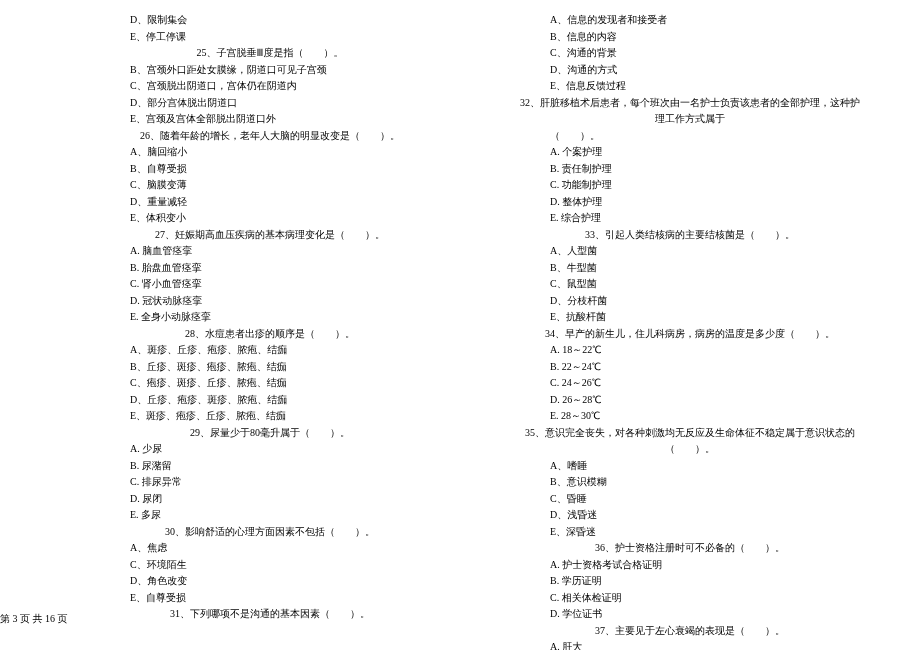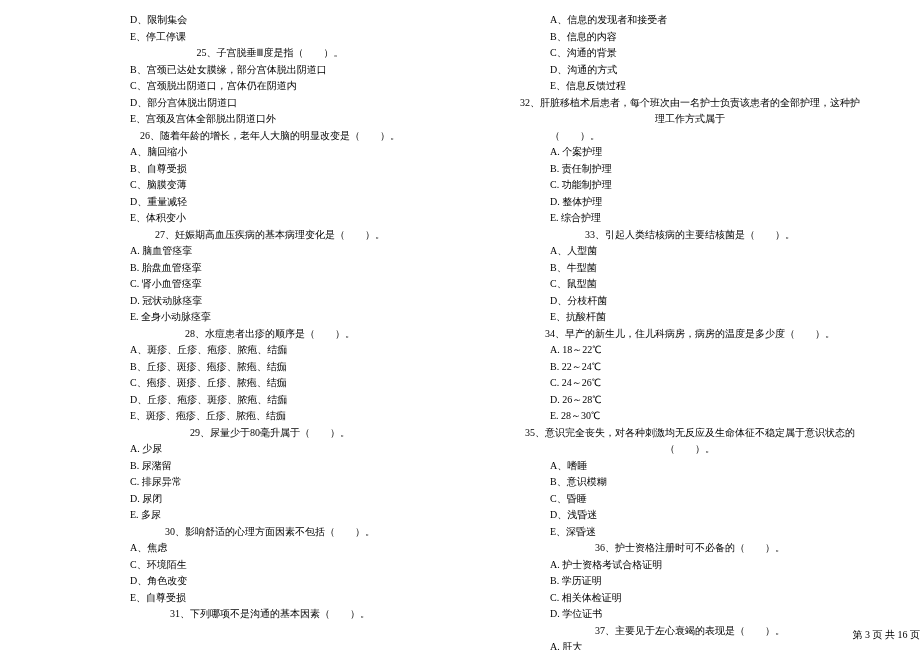--- a/index.html
+++ b/index.html
@@ -23,36 +23,36 @@
   }
   .opt {
     padding-left: 30px;
   }
   .q {
     padding-left: 0;
     text-align: center;
   }
   .footer {
     position: absolute;
-    bottom: 8px;
+    bottom: 24px;
     left: 0;
     width: 100%;
-    text-align: right;
+    text-align: left;
     font-size: 10px;
   }
 </style>
 </head>
 <body>
 
 <div class="page">
   <div class="col" id="col-left">
       <div class="opt">D、限制集会</div>
       <div class="opt">E、停工停课</div>
       <div class="q">25、子宫脱垂Ⅲ度是指（　　）。</div>
-      <div class="opt">B、宫颈已达处女膜缘，部分宫体脱出阴道口</div>
+      <div class="opt">B、宫颈外口距处女膜缘，阴道口可见子宫颈</div>
       <div class="opt">C、宫颈脱出阴道口，宫体仍在阴道内</div>
       <div class="opt">D、部分宫体脱出阴道口</div>
       <div class="opt">E、宫颈及宫体全部脱出阴道口外</div>
       <div class="q">26、随着年龄的增长，老年人大脑的明显改变是（　　）。</div>
       <div class="opt">A、脑回缩小</div>
       <div class="opt">B、自尊受损</div>
       <div class="opt">C、脑膜变薄</div>
       <div class="opt">D、重量减轻</div>
       <div class="opt">E、体积变小</div>
       <div class="q">27、妊娠期高血压疾病的基本病理变化是（　　）。</div>

